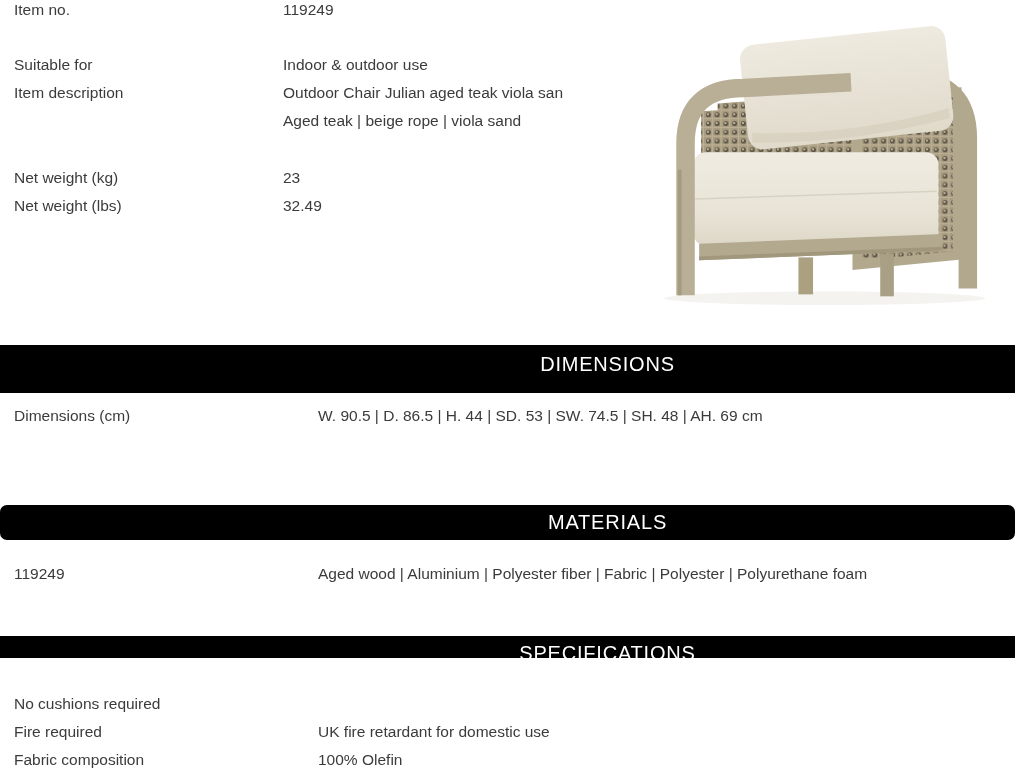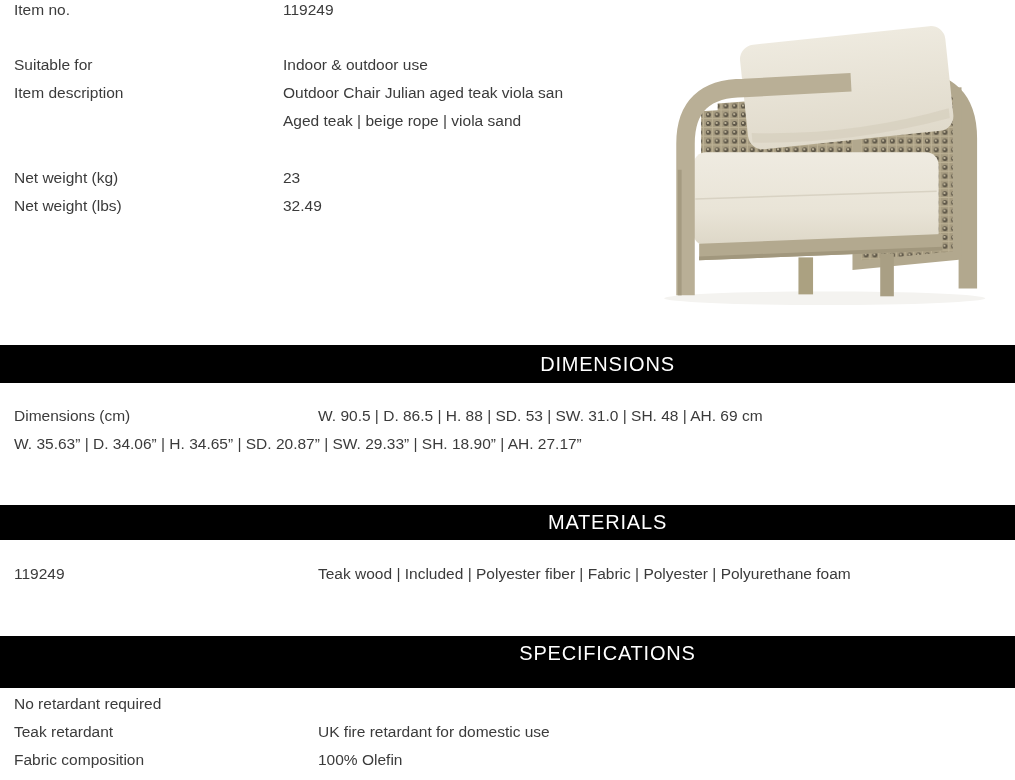--- a/index.html
+++ b/index.html
@@ -45,23 +45,23 @@
     left: 0;
     width: 1015px;
     background: #000000;
     color: #ffffff;
     text-align: center;
     box-sizing: border-box;
     padding-left: 200px;
     font-size: 20px;
     letter-spacing: 0.8px;
   }
-  #bar-dimensions { top: 345px; height: 38px; line-height: 38px; }
-  #bar-materials { top: 505px; height: 35px; line-height: 35px; }
-  #bar-specifications { top: 636px; height: 52px; line-height: 35px; }
+  #bar-dimensions { top: 345px; height: 48px; line-height: 38px; }
+  #bar-materials { top: 505px; height: 35px; line-height: 35px; border-radius: 7px; }
+  #bar-specifications { top: 636px; height: 22px; line-height: 35px; }
   #info-top { top: -4px; }
   #info-top .gap-sm { margin-top: 27px; }
   #info-top .gap-md { margin-top: 29px; }
   #dimension-rows { top: 402px; }
   #material-rows { top: 560px; }
   #specification-rows { top: 690px; }
   .chair-figure {
     position: absolute;
     left: 625px;
     top: 14px;
@@ -146,44 +146,43 @@
 
       <path d="M62,289 L62,133 Q62,76 122,76 L232,70" fill="none" stroke="#b9af96" stroke-width="19"></path>
       <path d="M56,289 L56,160" stroke="#a59b81" stroke-width="4"></path>
     </svg>
   </div>
 
   <div class="section-bar" id="bar-dimensions">DIMENSIONS</div>
   <section class="rows cols2" id="dimension-rows">
     <div class="row">
       <div class="label">Dimensions (cm)</div>
-      <div class="value">W. 90.5 | D. 86.5 | H. 88 | SD. 53 | SW. 31.0 | SH. 48 | AH. 69 cm</div>
+      <div class="value">W. 90.5 | D. 86.5 | H. 44 | SD. 53 | SW. 74.5 | SH. 48 | AH. 69 cm</div>
     </div>
     <div class="row">
-      <div class="value">W. 35.63” | D. 34.06” | H. 34.65” | SD. 20.87” | SW. 29.33” | SH. 18.90” | AH. 27.17”</div>
     </div>
   </section>
 
   <div class="section-bar" id="bar-materials">MATERIALS</div>
   <section class="rows cols2" id="material-rows">
     <div class="row">
       <div class="label">119249</div>
       <div class="value value-stack">
-        <div class="vline">Teak wood | Included | Polyester fiber | Fabric | Polyester | Polyurethane foam</div>
+        <div class="vline">Aged wood | Aluminium | Polyester fiber | Fabric | Polyester | Polyurethane foam</div>
       </div>
     </div>
   </section>
 
   <div class="section-bar" id="bar-specifications">SPECIFICATIONS</div>
   <section class="rows cols2" id="specification-rows">
     <div class="row">
-      <div class="value">No retardant required</div>
+      <div class="value">No cushions required</div>
     </div>
     <div class="row">
-      <div class="label">Teak retardant</div>
+      <div class="label">Fire required</div>
       <div class="value">UK fire retardant for domestic use</div>
     </div>
     <div class="row">
       <div class="label">Fabric composition</div>
       <div class="value">100% Olefin</div>
     </div>
   </section>
 
 </div>
 

